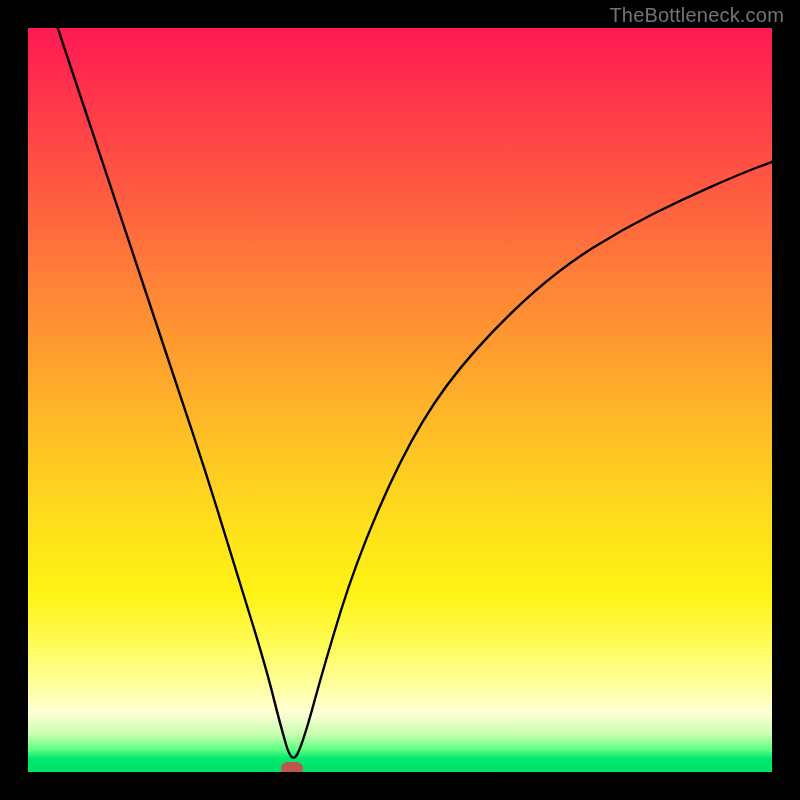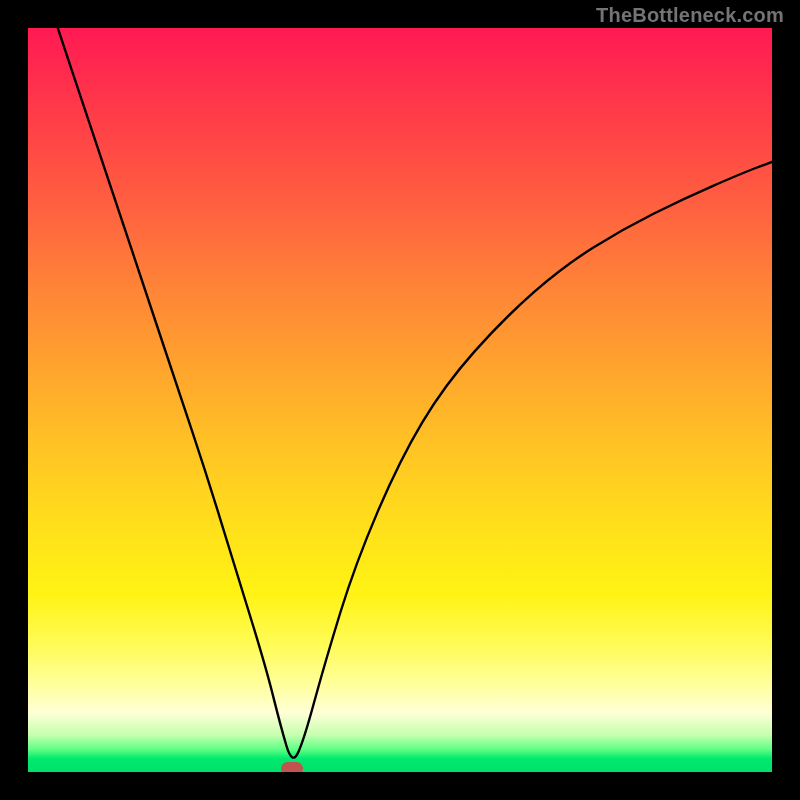--- a/index.html
+++ b/index.html
@@ -56,21 +56,21 @@
     height: 13px;
     border-radius: 7px;
     background: #c0544e;
   }
   .watermark {
     position: absolute;
     top: 4px;
     right: 16px;
     color: #747474;
     font-size: 20px;
-    font-weight: 700;
+    font-weight: 400;
     letter-spacing: 0.2px;
     user-select: none;
   }
   svg.curve {
     position: absolute;
     inset: 0;
   }
 </style>
 </head>
 <body>

